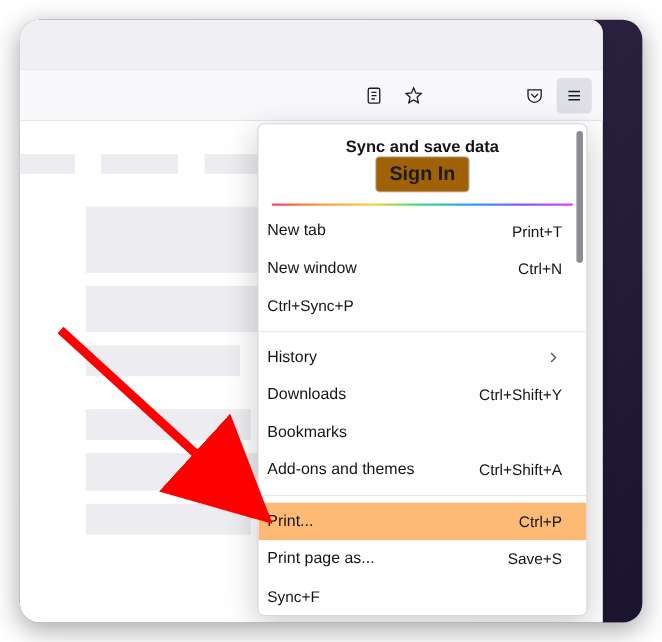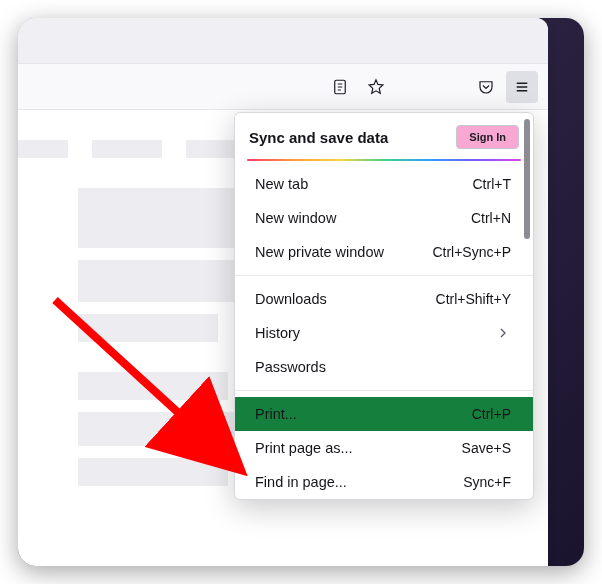--- a/index.html
+++ b/index.html
@@ -88,45 +88,46 @@
     position: absolute;
     top: 0; left: 0; right: 0;
     height: 120px;
     background: #5b5b66;
     border-radius: 3px;
     opacity: 0.7;
   }
   .menu-header {
     display: flex; align-items: center; justify-content: space-between;
     padding: 12px 14px 10px 14px;
+    flex-direction: column;
   }
   .menu-title { font-weight: 700; font-size: 15px; color: #15141a; }
   .signin {
     border: 1px solid #c6c6cf;
-    background: #f9a8d4;
+    background: #a16207;
     border-radius: 4px;
     padding: 5px 12px;
-    font-size: 11px;
+    font-size: 18px;
     font-weight: 600;
     color: #1c1b22;
   }
   .rainbow {
     height: 2px;
     background: linear-gradient(90deg, #ff3b6b, #ff9a3c, #ffd43b, #3dd68c, #2e9bff, #7c5cff, #d946ef);
     margin: 0 12px 6px 12px;
     border-radius: 2px;
   }
   .sep { height: 1px; background: #e7e7ec; margin: 6px 0; }
   .menu-item {
     display: flex; align-items: center; justify-content: space-between;
-    padding: 9px 22px 9px 20px;
+    padding: 9px 22px 9px 8px;
     font-size: 14.5px;
     color: #15141a;
   }
-  .menu-item.highlight { background: #15803d; }
+  .menu-item.highlight { background: #fdba74; }
   .menu-item .short { font-size: 14px; color: #15141a; }
   .chev { width: 16px; height: 16px; }
   .chev svg { width: 100%; height: 100%; fill: none; stroke: #5b5b66; stroke-width: 2; }
 
   .arrow-overlay {
     position: absolute;
     left: 0; top: 0;
     width: 602px; height: 584px;
     pointer-events: none;
   }
@@ -188,60 +189,62 @@
 
     <div class="menu">
       <div class="menu-header">
         <span class="menu-title">Sync and save data</span>
         <button class="signin">Sign In</button>
       </div>
       <div class="rainbow"></div>
 
       <div class="menu-item">
         <span>New tab</span>
-        <span class="short">Ctrl+T</span>
+        <span class="short">Print+T</span>
       </div>
       <div class="menu-item">
         <span>New window</span>
         <span class="short">Ctrl+N</span>
       </div>
       <div class="menu-item">
-        <span>New private window</span>
         <span class="short">Ctrl+Sync+P</span>
       </div>
 
       <div class="sep"></div>
 
-      <div class="menu-item">
-        <span>Downloads</span>
-        <span class="short">Ctrl+Shift+Y</span>
-      </div>
       <div class="menu-item">
         <span>History</span>
         <span class="chev"><svg viewBox="0 0 24 24">
               <polyline points="9,6 15,12 9,18"></polyline>
             </svg></span>
       </div>
       <div class="menu-item">
-        <span>Passwords</span>
+        <span>Downloads</span>
+        <span class="short">Ctrl+Shift+Y</span>
+      </div>
+      <div class="menu-item">
+        <span>Bookmarks</span>
         <span></span>
+      </div>
+      <div class="menu-item">
+        <span>Add-ons and themes</span>
+        <span class="short">Ctrl+Shift+A</span>
       </div>
 
       <div class="sep"></div>
 
       <div class="menu-item highlight">
         <span>Print...</span>
         <span class="short">Ctrl+P</span>
       </div>
       <div class="menu-item">
         <span>Print page as...</span>
         <span class="short">Save+S</span>
       </div>
       <div class="menu-item">
-        <span>Find in page...</span>
         <span class="short">Sync+F</span>
       </div>
 
       <div class="menu-scroll">
         <div class="menu-scroll-thumb"></div>
       </div>
     </div>
 
   </div>
 </div>

